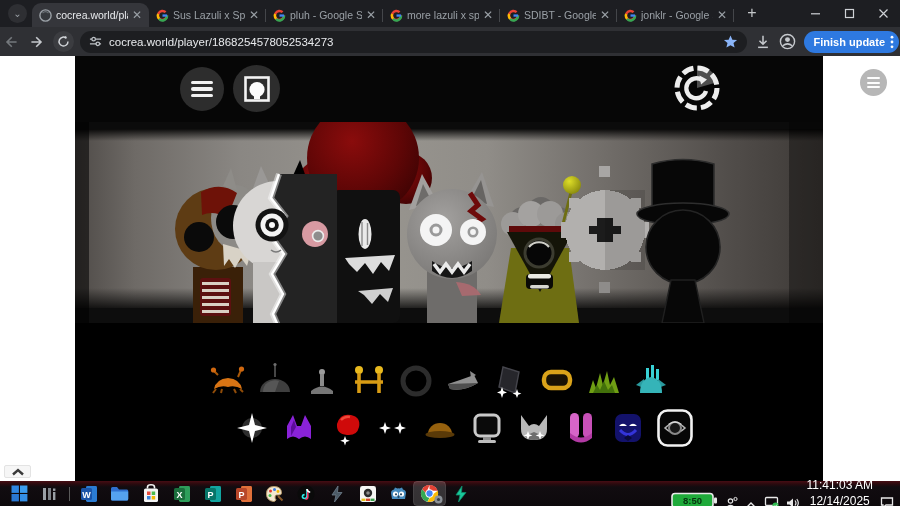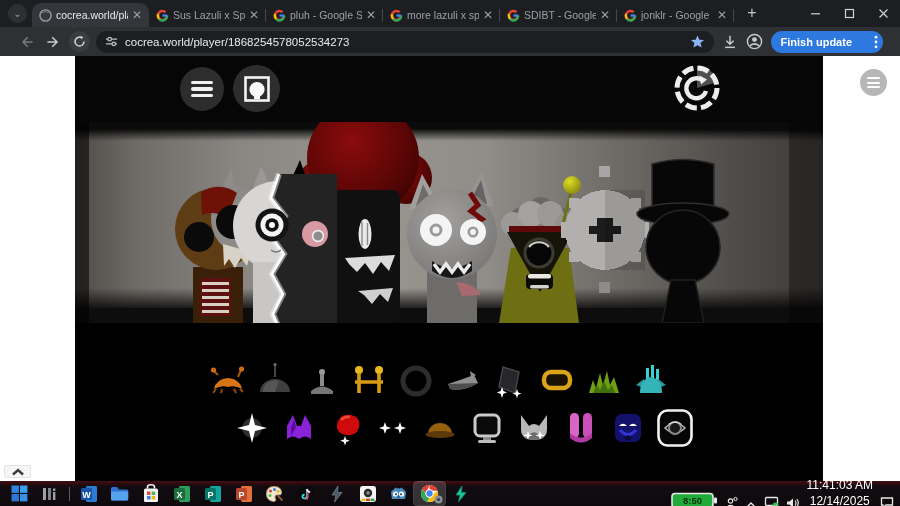--- a/index.html
+++ b/index.html
@@ -18,29 +18,29 @@
   .tab.active .tlabel{color:#e8eaed;}
   .tab .tclose{color:#9aa0a6;font-size:12px;line-height:1;flex:none;cursor:default;}
   .tab:not(.active)::after{content:"";position:absolute;right:0;top:6px;height:13px;width:1px;background:#44464a;}
   .favicon{width:13px;height:13px;flex:none;}
   .newtab-btn{width:24px;height:24px;margin:0 0 2px 6px;color:#c4c7ca;font-size:16px;display:flex;align-items:center;justify-content:center;}
   .win-controls{margin-left:auto;display:flex;height:27px;}
   .wc{width:34px;height:27px;display:flex;align-items:center;justify-content:center;color:#cfd2d6;}
 
   
   .toolbar{position:absolute;left:0;top:27px;width:900px;height:29px;background:#2f3034;
-    display:flex;align-items:center;padding:0 17px;gap:6px;}
+    display:flex;align-items:center;padding:0 1px;gap:6px;}
   .nav-ic{width:20px;height:20px;display:flex;align-items:center;justify-content:center;flex:none;}
   .reload-wrap{width:21px;height:21px;border-radius:50%;background:#3b3c40;display:flex;align-items:center;justify-content:center;flex:none;}
   .omnibox{flex:1;height:22px;border-radius:11px;background:#1d1e21;display:flex;align-items:center;
     padding:0 9px;gap:7px;min-width:0;}
   .omni-url{flex:1;font-size:11.5px;color:#e8eaed;white-space:nowrap;overflow:hidden;}
   .tb-right{display:flex;align-items:center;gap:8px;flex:none;margin-left:2px;}
   .update-btn{height:22px;border-radius:11px;background:#2e79e0;color:#fff;font-size:11px;
-    display:flex;align-items:center;gap:22px;padding:0 5px 0 10px;font-weight:bold;}
+    display:flex;align-items:center;gap:5px;padding:0 5px 0 10px;font-weight:bold;}
 
   
   .page{position:absolute;left:0;top:56px;width:900px;height:425px;background:#ffffff;}
   .game{position:absolute;left:75px;top:0;width:748px;height:425px;background:#000;}
   .game-header{position:absolute;left:0;top:0;width:748px;height:66px;background:#060606;}
   .circle-btn{position:absolute;border-radius:50%;background:#2d2d2d;display:flex;align-items:center;justify-content:center;flex-direction:column;gap:3.5px;}
   .hamburger-lines span{display:block;width:22px;height:3.2px;border-radius:2px;background:#f2f2f2;margin:3.2px 0;}
   .scene{position:absolute;left:0;top:66px;width:748px;height:201px;display:block;}
   .item-row{position:absolute;display:flex;gap:7px;}
   .row1{left:133px;top:305px;}

